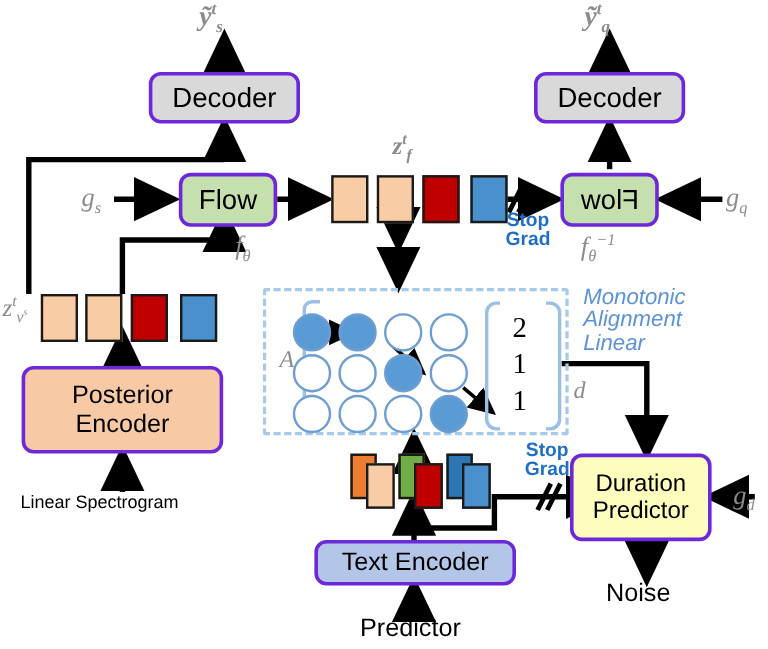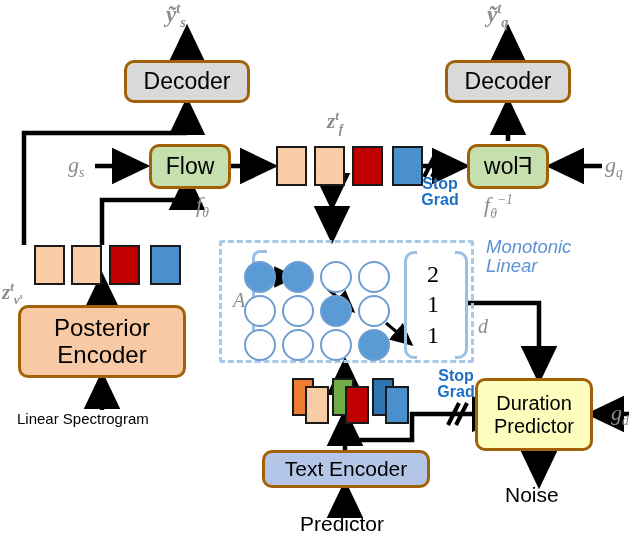--- a/index.html
+++ b/index.html
@@ -1,19 +1,19 @@
 <!DOCTYPE html>
 <html><head>
 <meta charset="utf-8">
 <style>
   html,body{margin:0;padding:0;background:#fff;}
   body{font-family:"Liberation Sans", sans-serif;}
   #stage{position:relative;width:640px;height:541px;background:#fff;overflow:hidden;}
   .abs{position:absolute;}
-  .box{position:absolute;box-sizing:border-box;border:3px solid #a16207;border-radius:10px;
+  .box{position:absolute;box-sizing:border-box;border:3px solid #6d28d9;border-radius:10px;
        display:flex;align-items:center;justify-content:center;text-align:center;
        font-family:"Liberation Sans", sans-serif;color:#000;line-height:1.12;}
   .blk{position:absolute;box-sizing:border-box;border:2px solid #1a1a1a;}
   .lbl{position:absolute;font-family:"Liberation Serif", serif;font-style:italic;color:#8c8c8c;white-space:nowrap;}
   .lblk{position:absolute;font-family:"Liberation Sans", sans-serif;color:#000;white-space:nowrap;}
   .sg{position:absolute;font-family:"Liberation Sans", sans-serif;font-weight:bold;color:#1f6fc4;line-height:1.02;text-align:center;}
   .mas{position:absolute;font-family:"Liberation Sans", sans-serif;font-weight:normal;font-style:italic;
        color:#5b93d6;line-height:1.05;white-space:nowrap;}
   .dashbox{position:absolute;box-sizing:border-box;border:3px dashed #a9c9ea;border-radius:3px;}
   .circ{position:absolute;box-sizing:border-box;border-radius:50%;border:2px solid #6d9ed1;}
@@ -98,21 +98,21 @@
   </div>
 
   <div class="box" style="left:149px;top:144px;width:82px;height:45px;background:#c5dfae;font-size:23px;">
     <span>Flow</span>
   </div>
 
   <div class="box" style="left:467px;top:144px;width:82px;height:45px;background:#c5dfae;font-size:23px;">
     <span class="mirror">Flow</span>
   </div>
 
-  <div class="box" style="left:18px;top:305px;width:168px;height:73px;background:#f7c9a4;font-size:24px;flex-direction:column;">
+  <div class="box" style="left:18px;top:305px;width:168px;height:73px;background:#f7c9a4;font-size:21px;flex-direction:column;">
     <span>Posterior</span>
     <span>Encoder</span>
   </div>
 
   <div class="box" style="left:262px;top:450px;width:168px;height:38px;background:#b3c6e7;font-size:21px;">
     <span>Text Encoder</span>
   </div>
 
   <div class="box" style="left:475px;top:378px;width:118px;height:73px;background:#fdfdbe;font-size:20px;flex-direction:column;">
     <span>Duration</span>
@@ -172,20 +172,21 @@
   <div class="num" style="left:427px;top:261px;font-size:24px;">2</div>
   <div class="num" style="left:427px;top:291px;font-size:24px;">1</div>
   <div class="num" style="left:427px;top:322px;font-size:24px;">1</div>
 
   <div class="lbl" style="left:478px;top:315px;font-size:20px;">
     <span>d</span>
   </div>
 
   <div class="mas" style="left:486px;top:237px;font-size:18.5px;">
     <div>Monotonic</div>
+    <div>Alignment</div>
     <div>Linear</div>
   </div>
 
   <div class="lbl" style="left:166px;top:0px;font-size:23px;font-weight:bold;">
     <span>ỹ</span><sup>t</sup><sub>s</sub>
   </div>
 
   <div class="lbl" style="left:487px;top:0px;font-size:23px;font-weight:bold;">
     <span>ỹ</span><sup>t</sup><sub>q</sub>
   </div>
@@ -203,21 +204,21 @@
   </div>
 
   <div class="lbl" style="left:196px;top:192px;font-size:22px;">
     <span>f</span><sub>θ</sub>
   </div>
 
   <div class="lbl" style="left:484px;top:192px;font-size:22px;">
     <span>f</span><sub>θ</sub><sup>−1</sup>
   </div>
 
-  <div class="lbl" style="left:2px;top:243px;font-size:21px;font-weight:bold;margin-top:36px;">
+  <div class="lbl" style="left:2px;top:243px;font-size:21px;font-weight:normal;">
     <span>z</span><sup>t</sup><sub style="font-style:italic;"><span>v</span><sup>s</sup></sub>
   </div>
 
   <div class="lbl" style="left:327px;top:108px;font-size:21px;font-weight:bold;">
     <span>z</span><sup>t</sup><sub>f</sub>
   </div>
 
   <div class="sg" style="left:405px;top:176px;font-size:16px;width:70px;">
     <div>Stop</div>
     <div>Grad</div>

